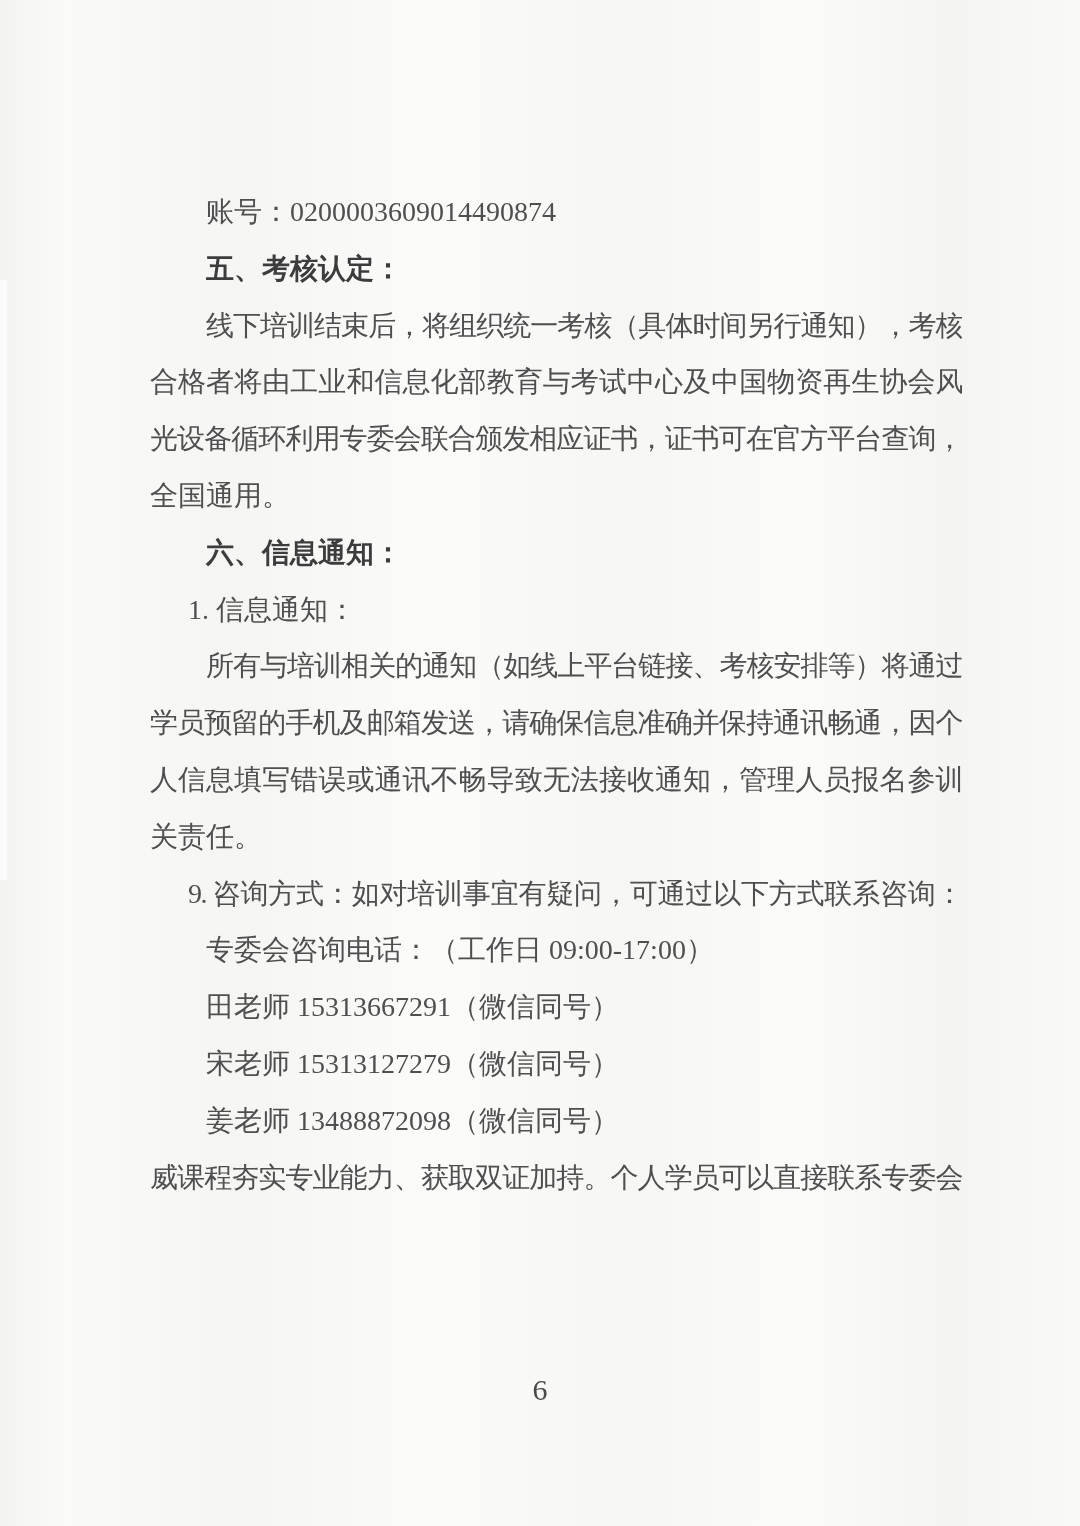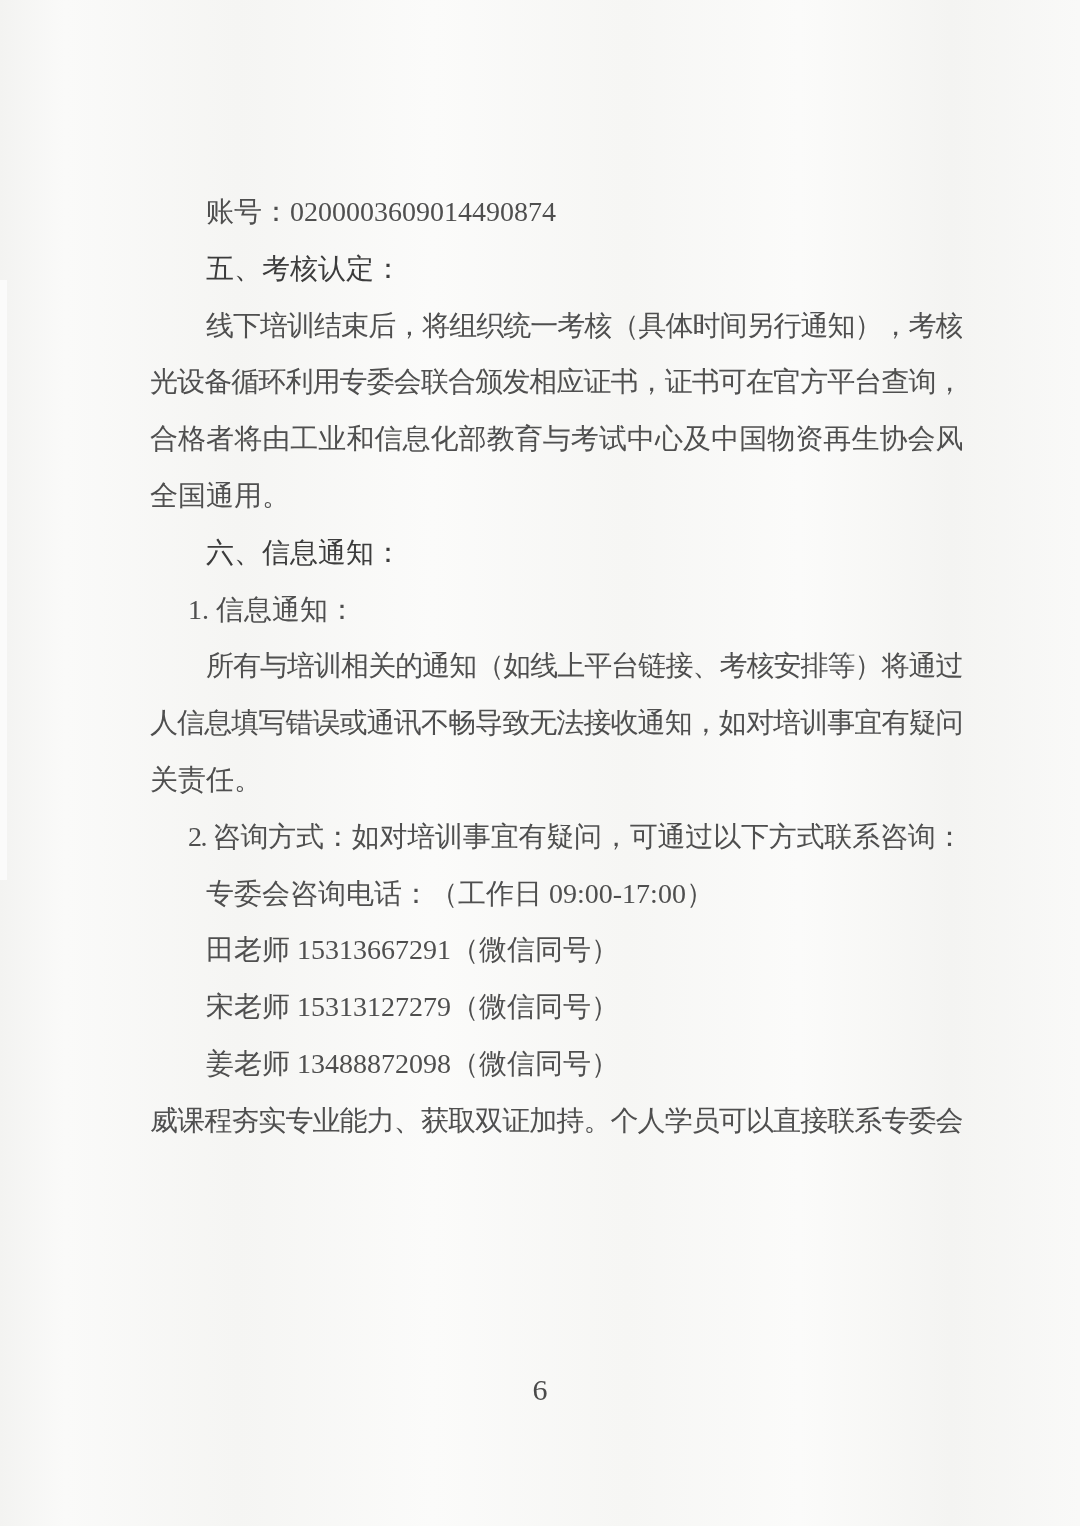--- a/index.html
+++ b/index.html
@@ -40,21 +40,21 @@
   .j {
     white-space: normal;
     overflow: hidden;
     letter-spacing: -1.6px;
     text-align: justify;
     text-align-last: justify;
   }
   .ind2 { padding-left: 56px; }     
   .indnum { padding-left: 38px; }   
   .heading {
-    font-weight: normal;
+    font-weight: bold;
     color: #3c3c3c;
   }
   .page-number {
     position: absolute;
     top: 1362px;
     left: 0;
     width: 1080px;
     text-align: center;
     font-size: 30px;
     line-height: 56px;
@@ -76,33 +76,34 @@
 
 <div class="page">
   <div class="scan-edge"></div>
 
   <div class="content">
     <div class="line ind2">账号：0200003609014490874</div>
 
     <div class="line ind2 heading">五、考核认定：</div>
 
     <div class="line j ind2">线下培训结束后，将组织统一考核（具体时间另行通知），考核</div>
+    <div class="line j">合格者将由工业和信息化部教育与考试中心及中国物资再生协会风</div>
     <div class="line j">光设备循环利用专委会联合颁发相应证书，证书可在官方平台查询，</div>
-    <div class="line j">合格者将由工业和信息化部教育与考试中心及中国物资再生协会风</div>
     <div class="line">全国通用。</div>
 
     <div class="line ind2 heading">六、信息通知：</div>
 
     <div class="line indnum">1. 信息通知：</div>
 
     <div class="line j ind2">所有与培训相关的通知（如线上平台链接、考核安排等）将通过</div>
-    <div class="line j">人信息填写错误或通讯不畅导致无法接收通知，如对培训事宜有疑问</div>
+    <div class="line j">学员预留的手机及邮箱发送，请确保信息准确并保持通讯畅通，因个</div>
+    <div class="line j">人信息填写错误或通讯不畅导致无法接收通知，管理人员报名参训</div>
     <div class="line">关责任。</div>
 
-    <div class="line j indnum">2. 咨询方式：如对培训事宜有疑问，可通过以下方式联系咨询：</div>
+    <div class="line j indnum">9. 咨询方式：如对培训事宜有疑问，可通过以下方式联系咨询：</div>
 
     <div class="line ind2">专委会咨询电话：（工作日 09:00-17:00）</div>
 
     <div class="line ind2">田老师 15313667291（微信同号）</div>
     <div class="line ind2">宋老师 15313127279（微信同号）</div>
     <div class="line ind2">姜老师 13488872098（微信同号）</div>
 
     <div class="line j">威课程夯实专业能力、获取双证加持。个人学员可以直接联系专委会</div>
   </div>
 

